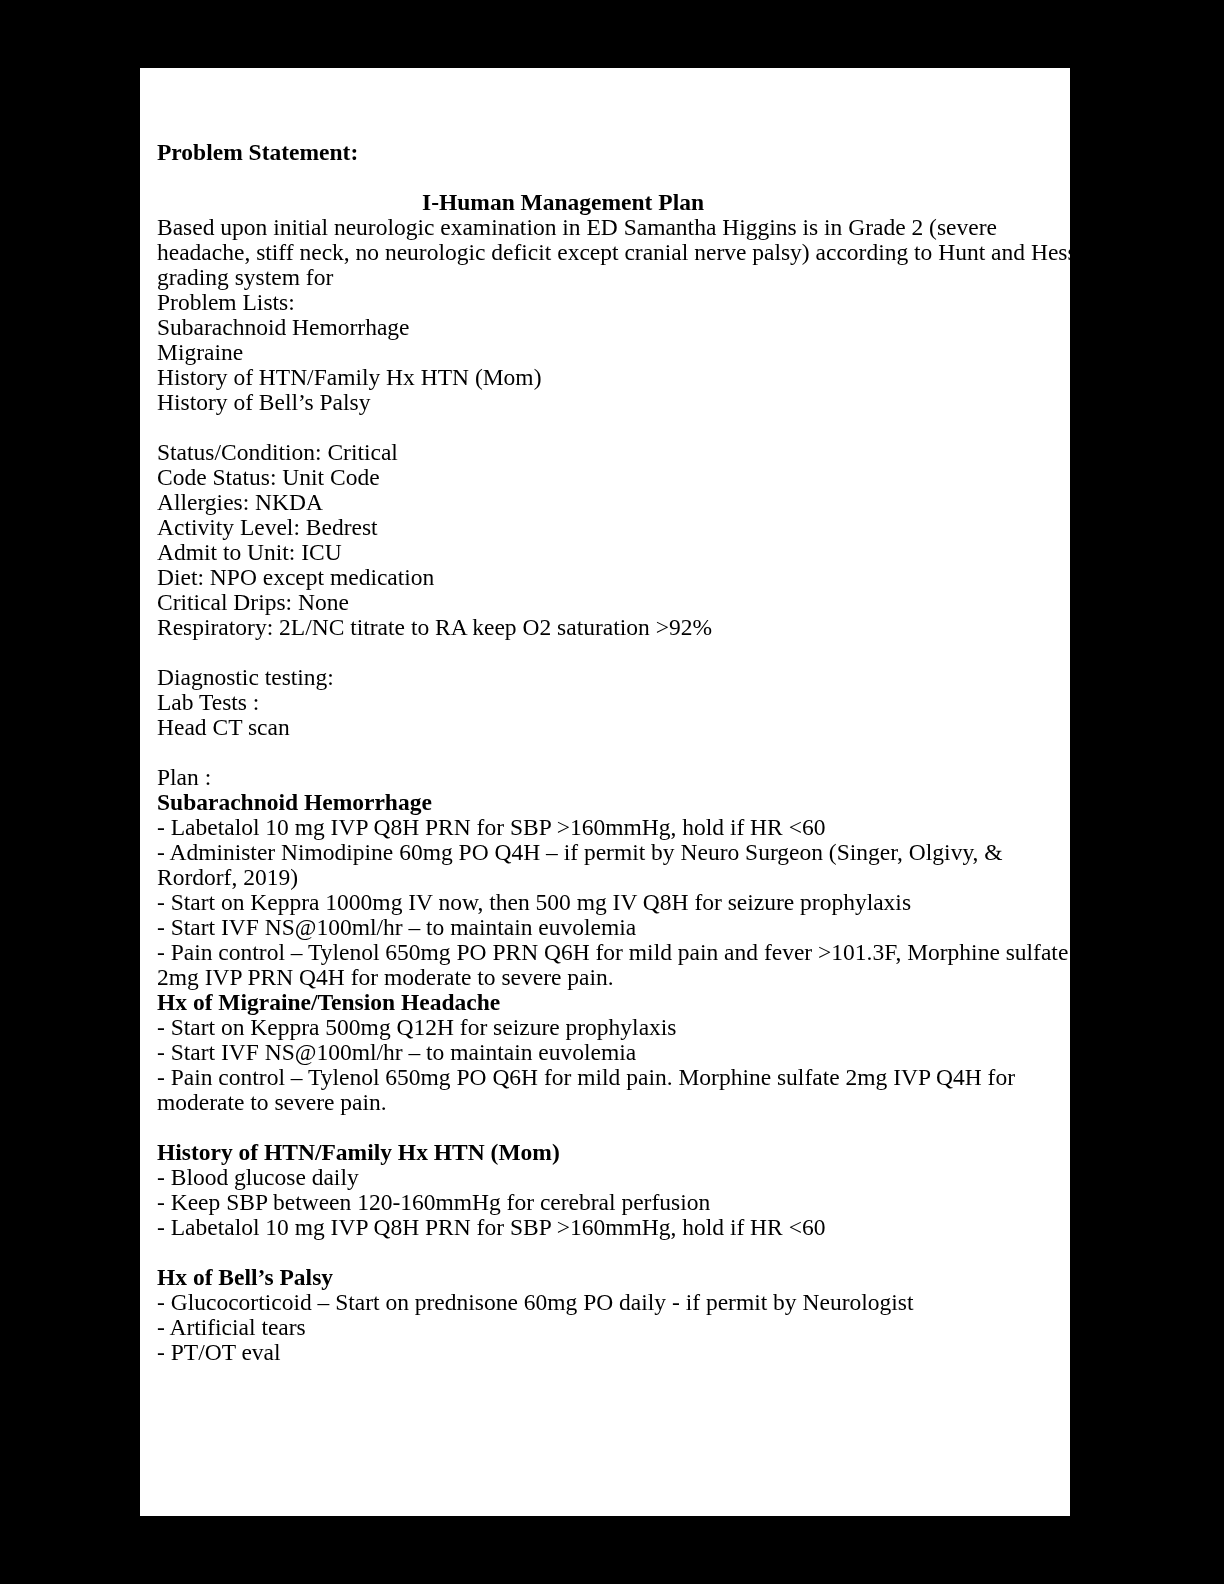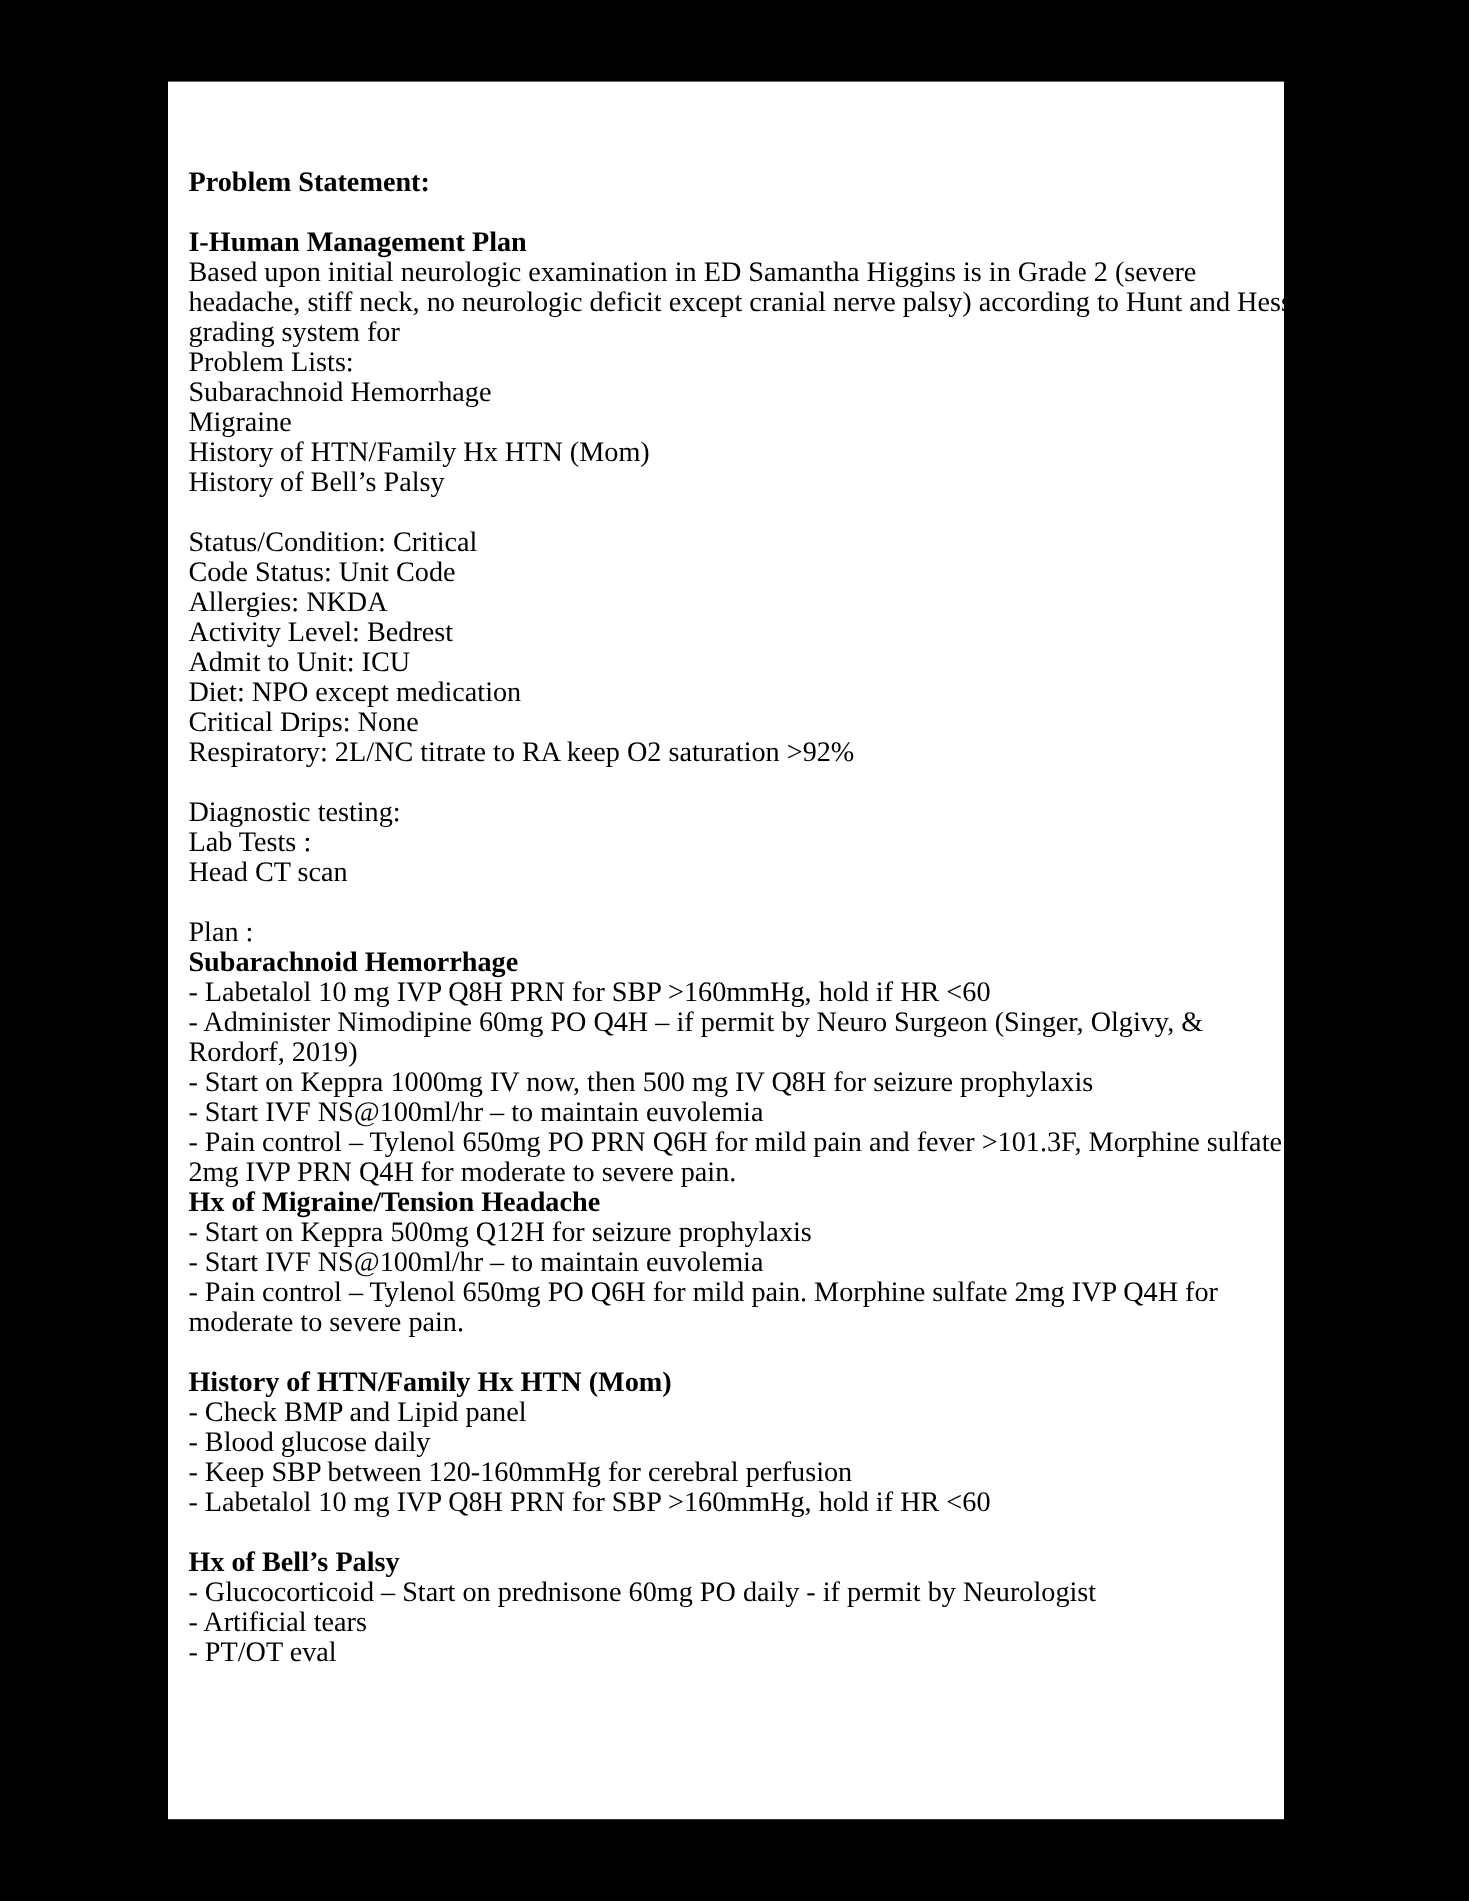--- a/index.html
+++ b/index.html
@@ -59,20 +59,21 @@
     font-size: 23.5px;
     line-height: 25px;
     color: #000000;
     margin: 0;
     text-align: left;
   }
   .title-line {
     font-weight: bold;
     font-size: 23.5px;
     line-height: 25px;
+    text-align: center;
     padding-right: 110px;
   }
   .sec-head {
     font-weight: bold;
   }
 </style>
 </head>
 <body>
 
 <div class="page-backdrop"></div>
@@ -135,21 +136,20 @@
       <div class="para line sec-head">Hx of Migraine/Tension Headache</div>
       <div class="para">- Start on Keppra 500mg Q12H for seizure prophylaxis</div>
       <div class="para">- Start IVF NS@100ml/hr – to maintain euvolemia</div>
       <div class="para">- Pain control – Tylenol 650mg PO Q6H for mild pain. Morphine sulfate 2mg IVP Q4H for moderate to severe pain.</div>
     </div>
 
     <div class="spacer"></div>
 
     <div>
       <div class="para line sec-head">History of HTN/Family Hx HTN (Mom)</div>
-      <div class="para">- Check BMP and Lipid panel</div>
       <div class="para">- Blood glucose daily</div>
       <div class="para">- Keep SBP between 120-160mmHg for cerebral perfusion</div>
       <div class="para">- Labetalol 10 mg IVP Q8H PRN for SBP &gt;160mmHg, hold if HR &lt;60</div>
     </div>
 
     <div class="spacer"></div>
 
     <div>
       <div class="para line sec-head">Hx of Bell’s Palsy</div>
       <div class="para">- Glucocorticoid – Start on prednisone  60mg PO daily - if permit by Neurologist</div>

